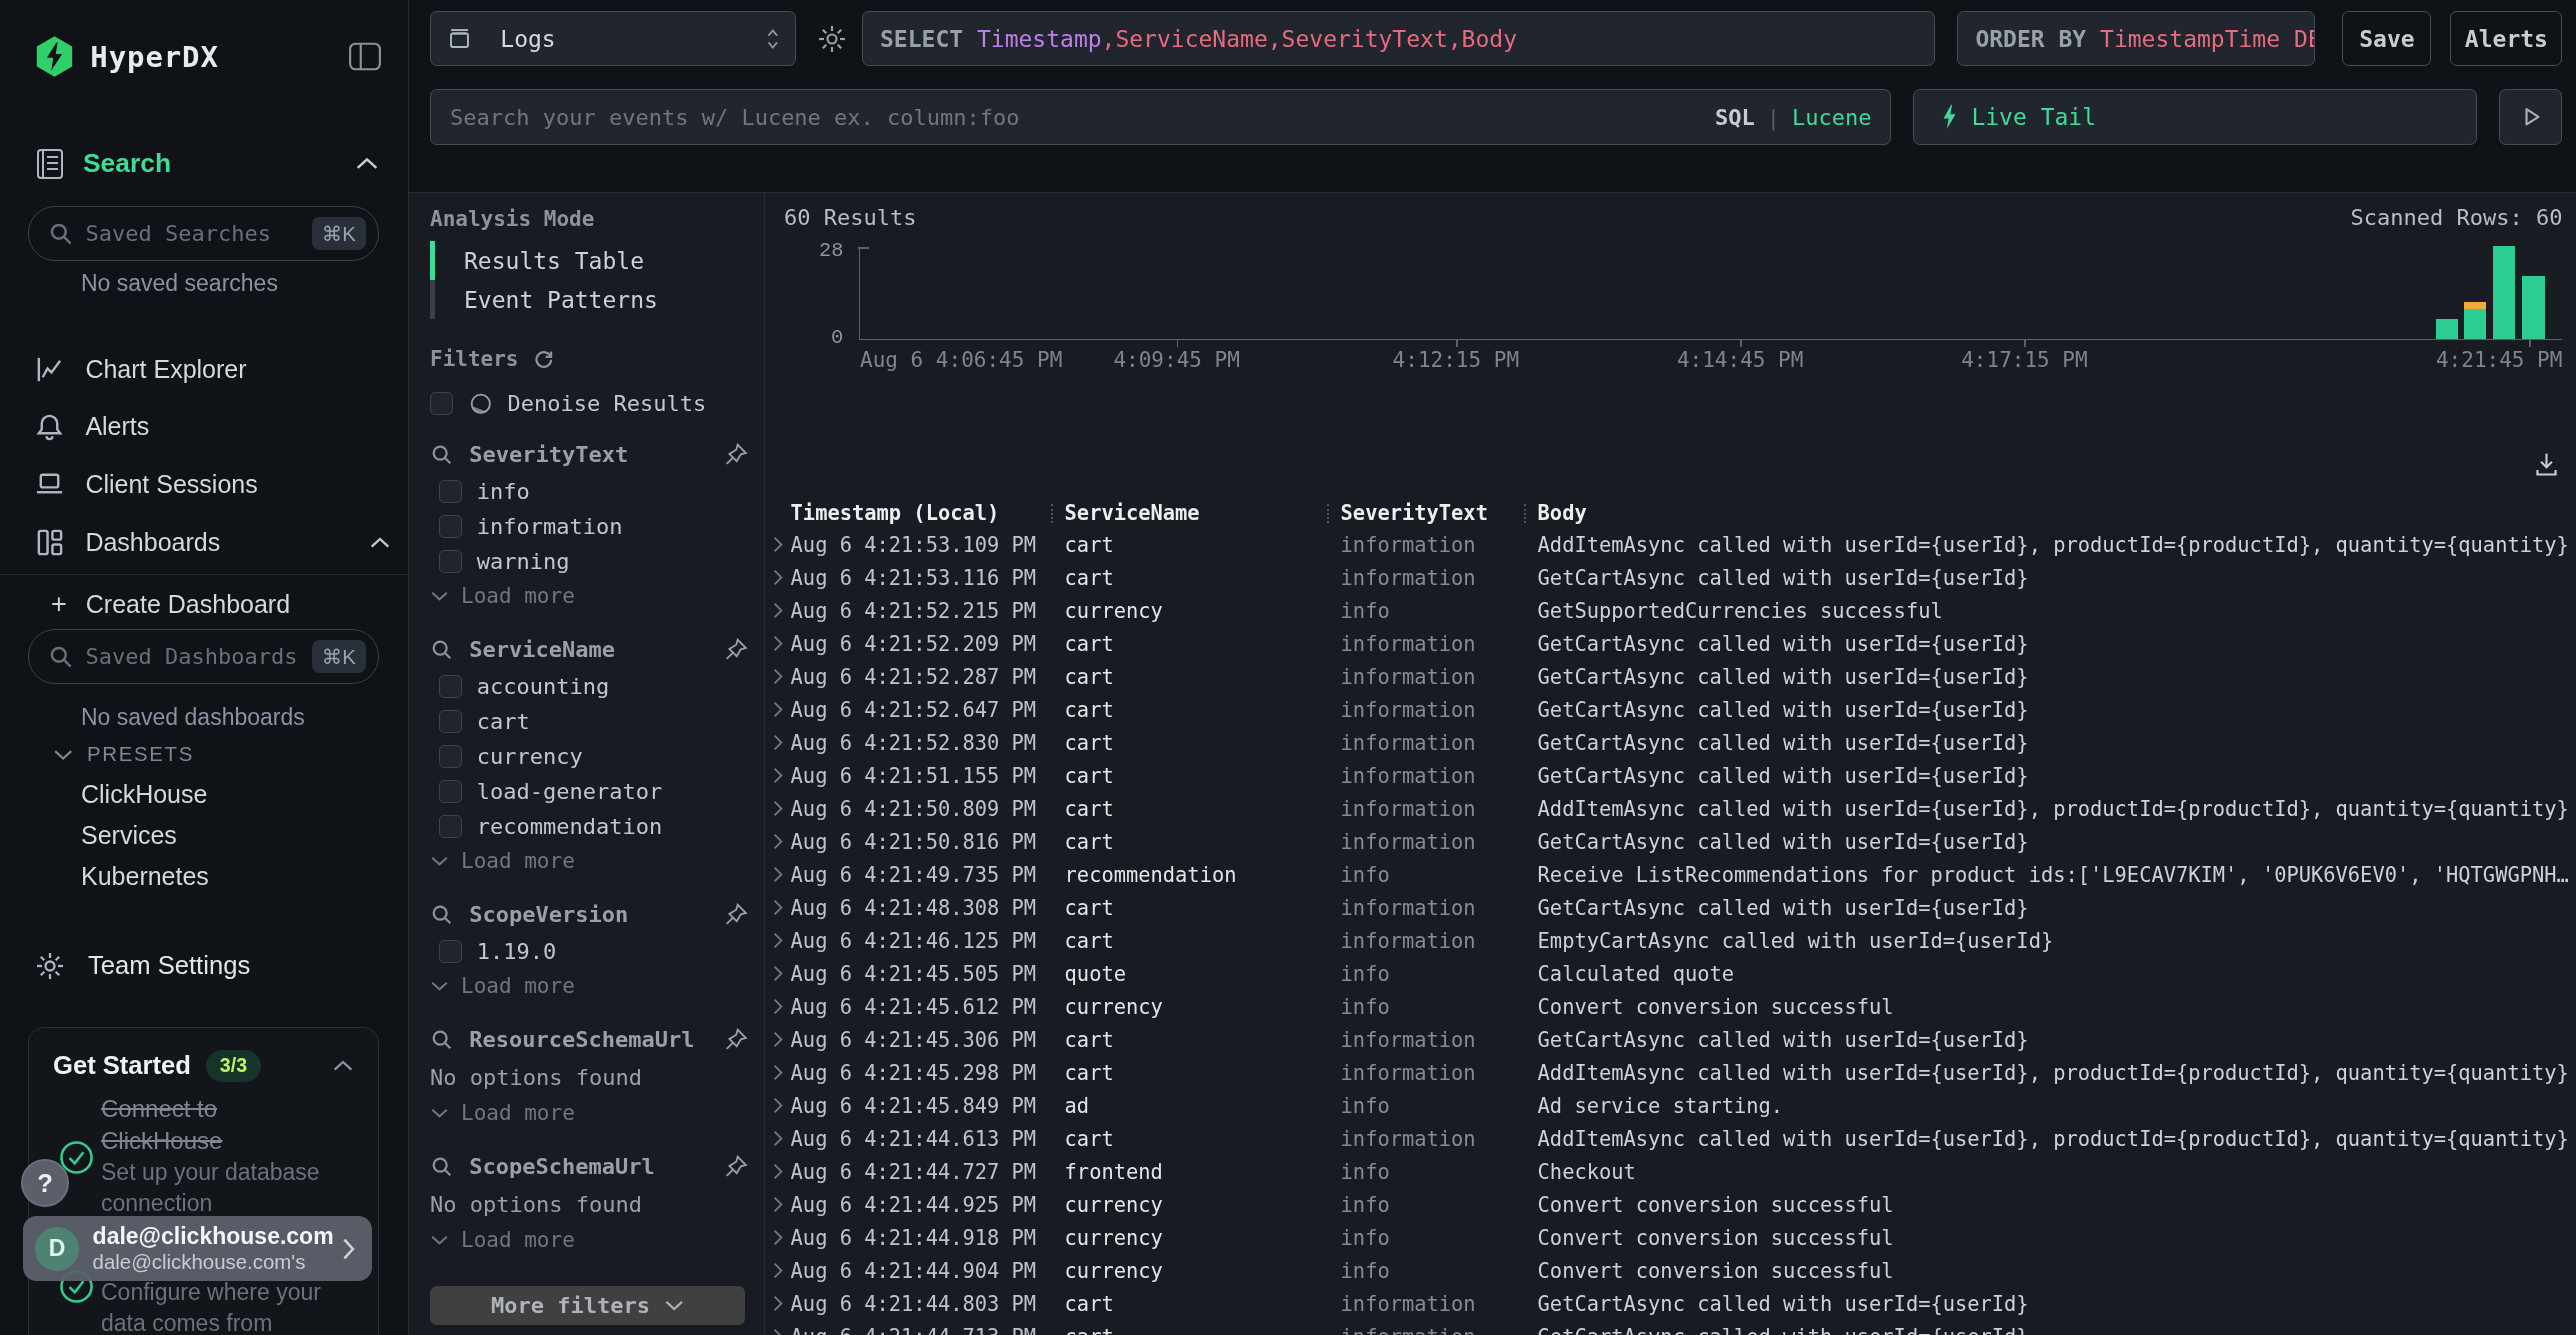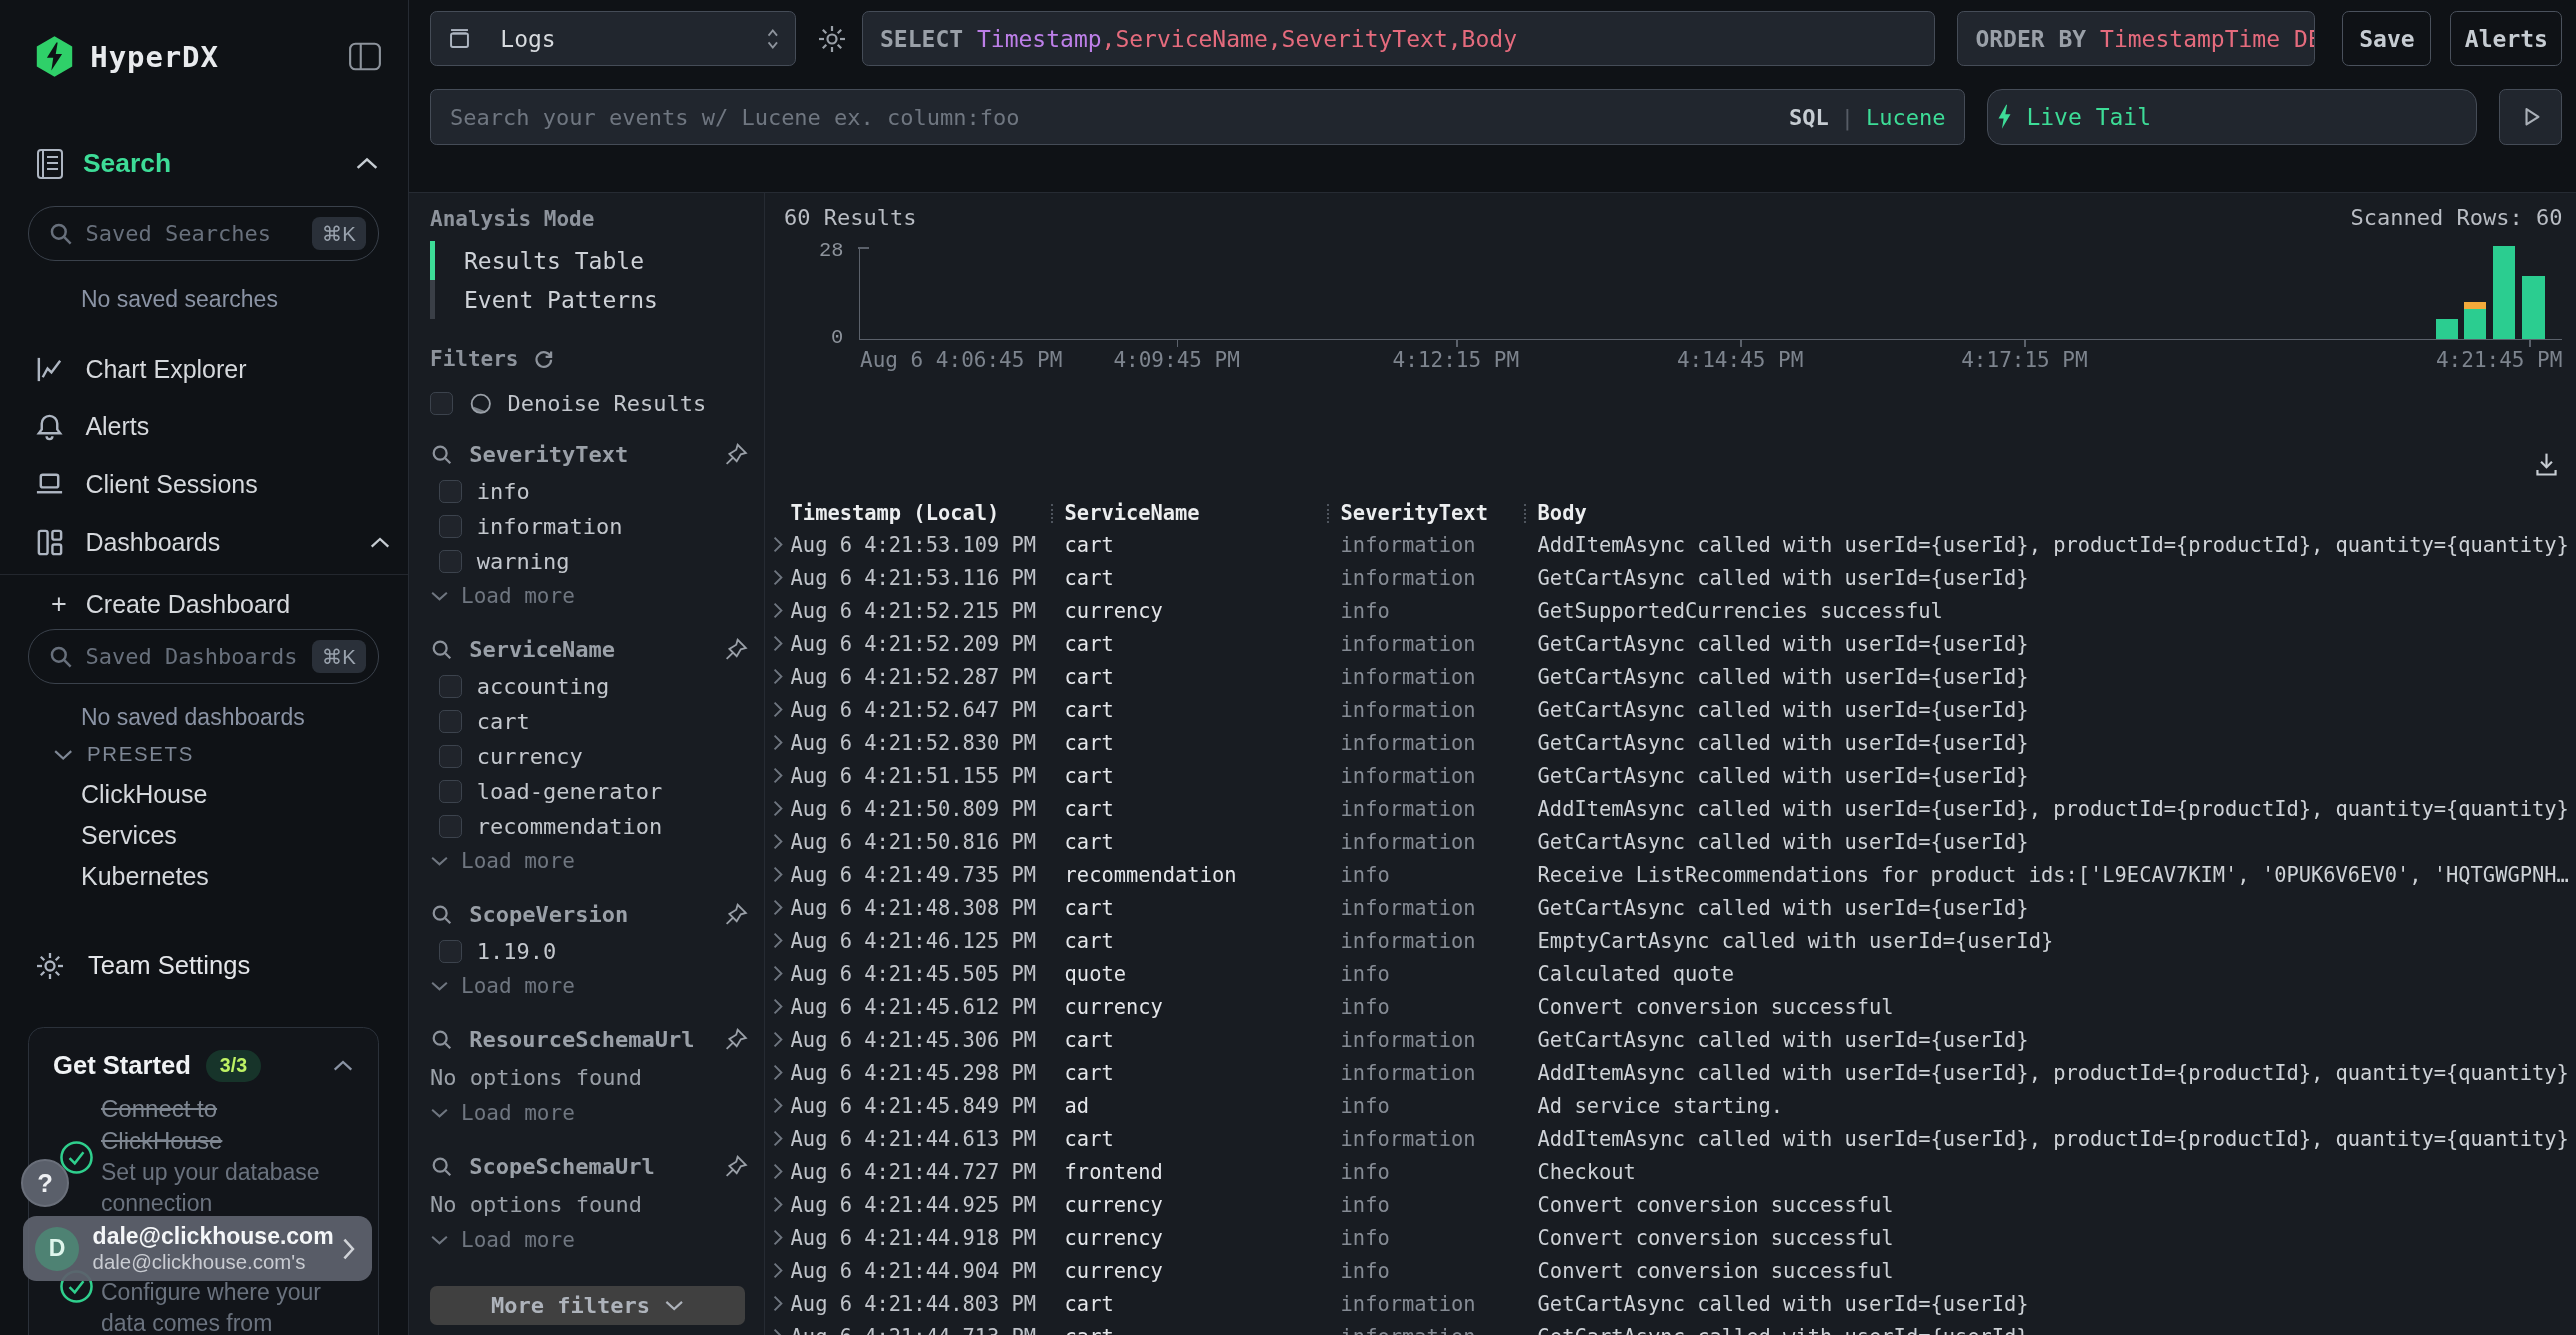--- a/index.html
+++ b/index.html
@@ -70,21 +70,21 @@
   .btn{height:100%; border:0.9px solid #4a515c; border-radius:6.8px; background:transparent; color:#c6ccd2; font-family:"DejaVu Sans Mono", monospace; font-weight:bold; font-size:23px; display:flex; align-items:center; justify-content:center; cursor:pointer;}
   .btn-save{width:89px; margin-left:27px;}
   .btn-alerts{width:112px; margin-left:19px;}
   .search-box{flex:1; padding:0 19px;}
   .search-box input{flex:1; background:transparent; border:none; outline:none; font-family:"DejaVu Sans Mono", monospace; font-size:22px; color:var(--txt2); min-width:0;}
   .search-box input::placeholder{color:#6f7680;}
   .lang-toggle{display:flex; align-items:center; gap:12px; font-family:"DejaVu Sans Mono", monospace; font-size:22px; margin-left:13.6px;}
   .lang-sql{color:#c6ccd2; font-weight:bold; cursor:pointer;}
   .lang-sep{color:#565c66;}
   .lang-lucene{color:var(--green); cursor:pointer;}
-  .live-tail{width:490px; margin-left:22px; padding:0 7px; cursor:pointer;border-radius:15px;}
+  .live-tail{width:564px; margin-left:22px; padding:0 26px; cursor:pointer;}
   .live-tail .lbl{font-family:"DejaVu Sans Mono", monospace; font-size:23px; color:var(--green); margin-left:12px;}
   .play-btn{width:63px; margin-left:22px; cursor:pointer; justify-content:center;}
 
   .content{flex:1; display:flex; background:var(--bg1); min-height:0;}
 
   
   .fpanel{position:relative; width:356px; border-right:0.9px solid var(--line); flex:none; overflow:hidden;}
   .fp-label{position:absolute; left:21px; font-family:"DejaVu Sans Mono", monospace; font-weight:bold; font-size:21px; color:#8d939c;}
   .modes{position:absolute; top:48px; left:21px; right:8.5px;}
   .mode-item{position:relative; height:39px; display:flex; align-items:center; padding-left:34px; cursor:pointer;}
@@ -173,21 +173,21 @@
     </div>
 
     <div class="pill" style="top:206px;">
       <svg width="25.6" height="25.6" viewBox="0 0 26 26" fill="none" stroke="#68707c" stroke-width="2.5">
           <circle cx="11" cy="11" r="7"></circle>
           <line x1="16.5" y1="16.5" x2="23" y2="23"></line>
         </svg>
       <input placeholder="Saved Searches" style="">
       <span class="kbd">⌘K</span>
     </div>
-    <div class="muted-note" style="top:286px;text-align:center;">No saved searches</div>
+    <div class="muted-note" style="top:270px;text-align:center;">No saved searches</div>
 
     <div class="nav-item" style="top:348px;">
       <svg width="31" height="31" viewBox="0 0 32 32" fill="none" stroke="#aeb6c2" stroke-width="2.5">
           <line x1="5" y1="4" x2="5" y2="28"></line>
           <polyline points="9,24 14,15 18,19 27,7"></polyline>
         </svg>
       <span class="lbl">Chart Explorer</span>
     </div>
     <div class="nav-item" style="top:405px;">
       <svg width="31" height="31" viewBox="0 0 32 32" fill="none" stroke="#aeb6c2" stroke-width="2.5">

